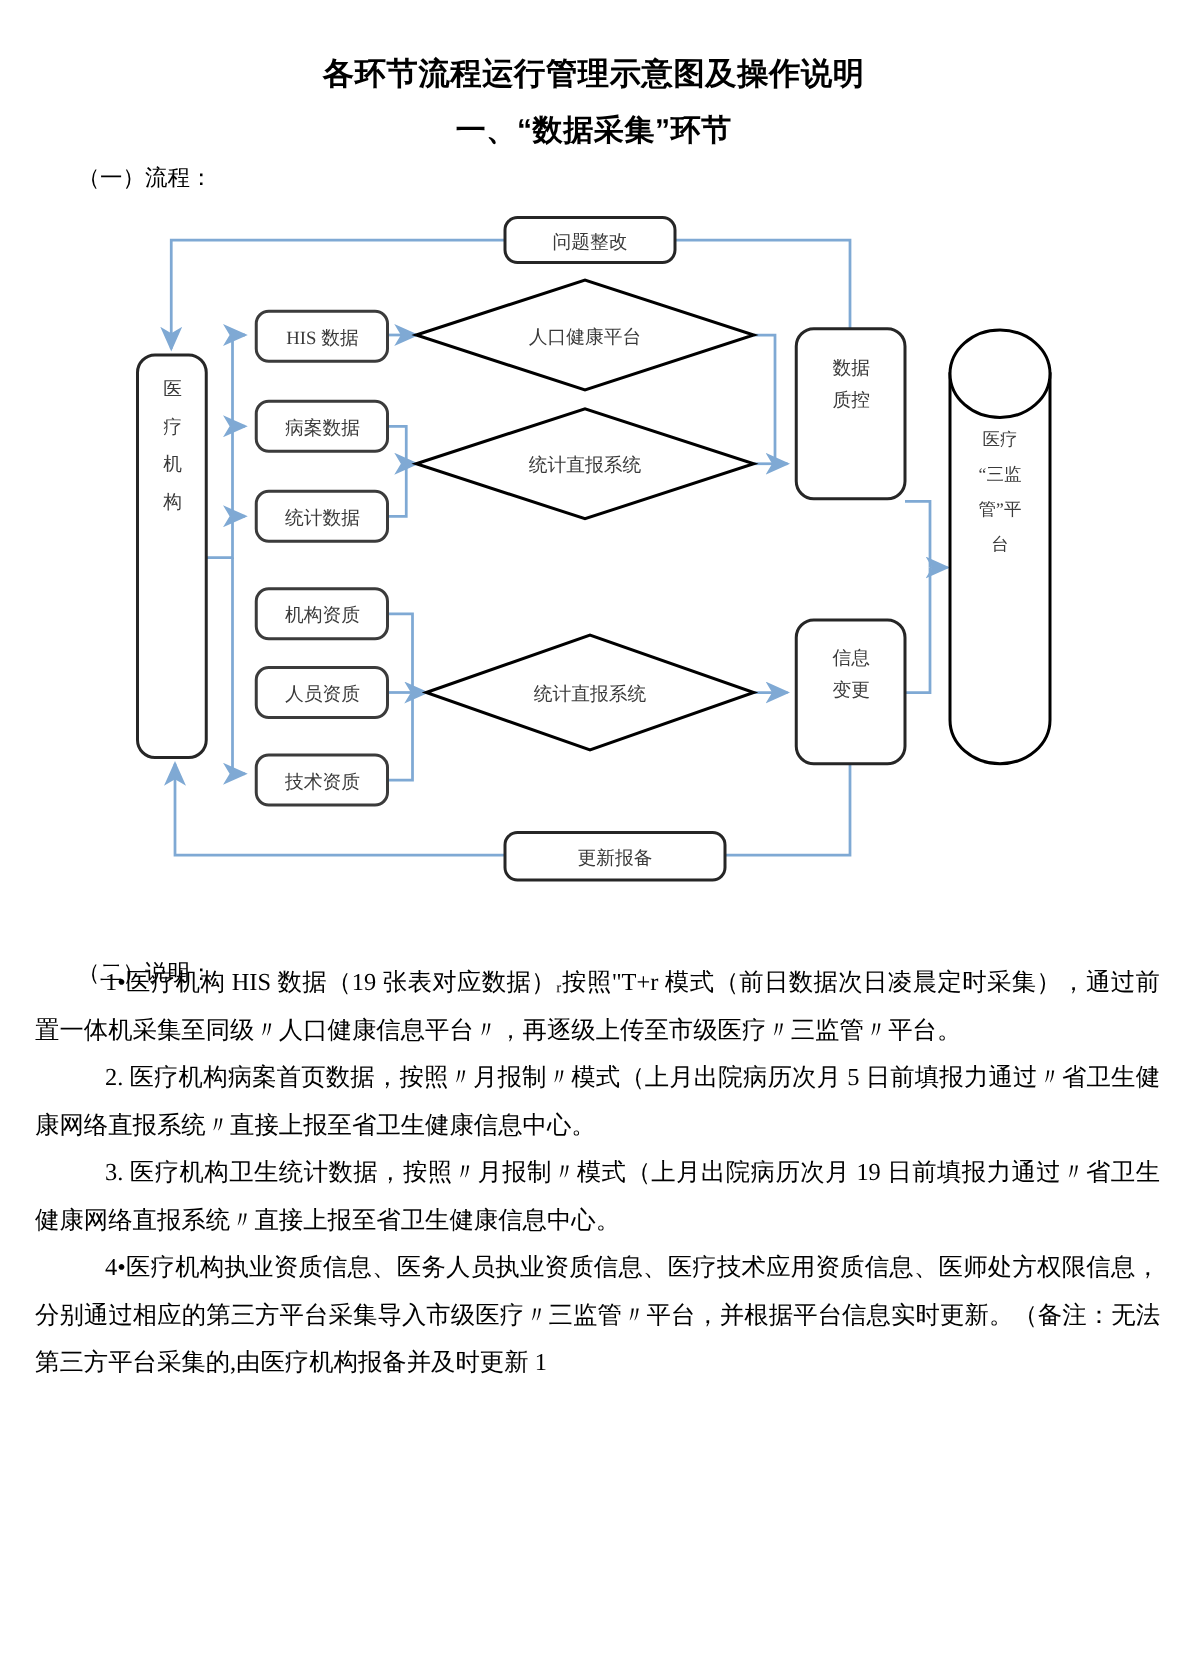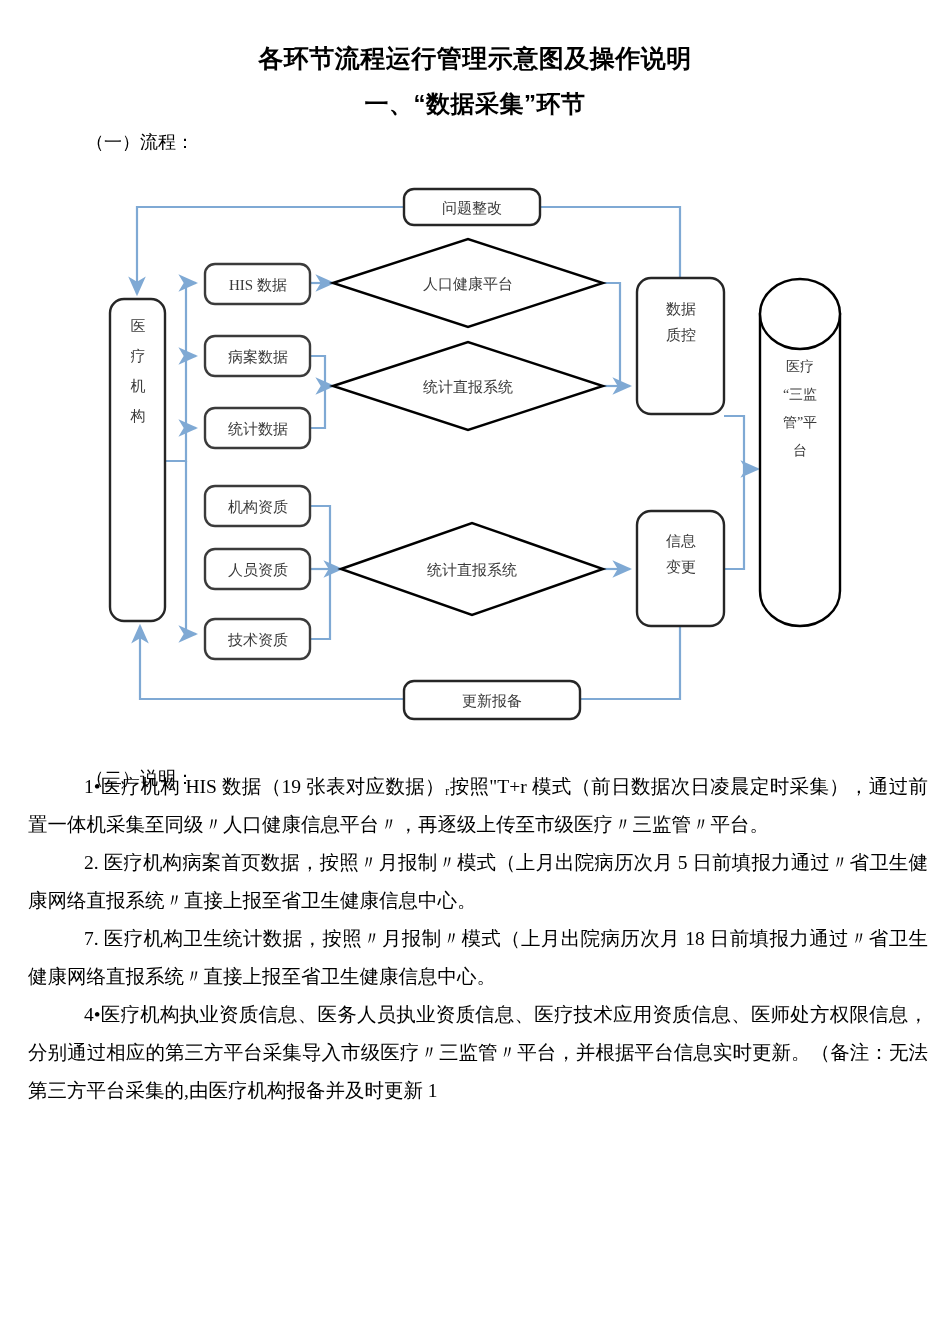--- a/index.html
+++ b/index.html
@@ -43,30 +43,29 @@
     font-family: "Liberation Sans", "DejaVu Sans", sans-serif;
     font-weight: bold;
     font-size: 24px;
     letter-spacing: 0.5px;
   }
   .section-label {
     position: absolute;
     font-family: "Liberation Sans", "DejaVu Sans", sans-serif;
     font-size: 18px;
     font-weight: normal;
-    margin-left: 24px;
   }
   #sec-flow { left: 62px; top: 130px; }
   #sec-desc { left: 62px; top: 766px; }
 
   
   .diagram {
     position: absolute;
     left: 0;
-    top: 171px;
+    top: 156px;
     width: 950px;
     height: 560px;
   }
   .diagram svg { display: block; }
 
   .node-text {
     font-family: "Liberation Serif", "DejaVu Serif", serif;
     fill: #3a3a3a;
     font-size: 15px;
     text-anchor: middle;
@@ -242,17 +241,17 @@
       </g>
 
     </svg>
   </div>
 
   <div class="section-label" id="sec-desc">（二）说明：</div>
 
   <div class="body-text">
     <p>1•医疗机构 HIS 数据（19 张表对应数据）ᵣ按照"T+r 模式（前日数据次日凌晨定时采集），通过前置一体机采集至同级〃人口健康信息平台〃，再逐级上传至市级医疗〃三监管〃平台。</p>
     <p>2. 医疗机构病案首页数据，按照〃月报制〃模式（上月出院病历次月 5 日前填报力通过〃省卫生健康网络直报系统〃直接上报至省卫生健康信息中心。</p>
-    <p>7. 医疗机构卫生统计数据，按照〃月报制〃模式（上月出院病历次月 18 日前填报力通过〃省卫生健康网络直报系统〃直接上报至省卫生健康信息中心。</p>
+    <p>3. 医疗机构卫生统计数据，按照〃月报制〃模式（上月出院病历次月 19 日前填报力通过〃省卫生健康网络直报系统〃直接上报至省卫生健康信息中心。</p>
     <p>4•医疗机构执业资质信息、医务人员执业资质信息、医疗技术应用资质信息、医师处方权限信息，分别通过相应的第三方平台采集导入市级医疗〃三监管〃平台，并根据平台信息实时更新。（备注：无法第三方平台采集的,由医疗机构报备并及时更新 1</p>
   </div>
 
 </div>
 
 </body></html>

